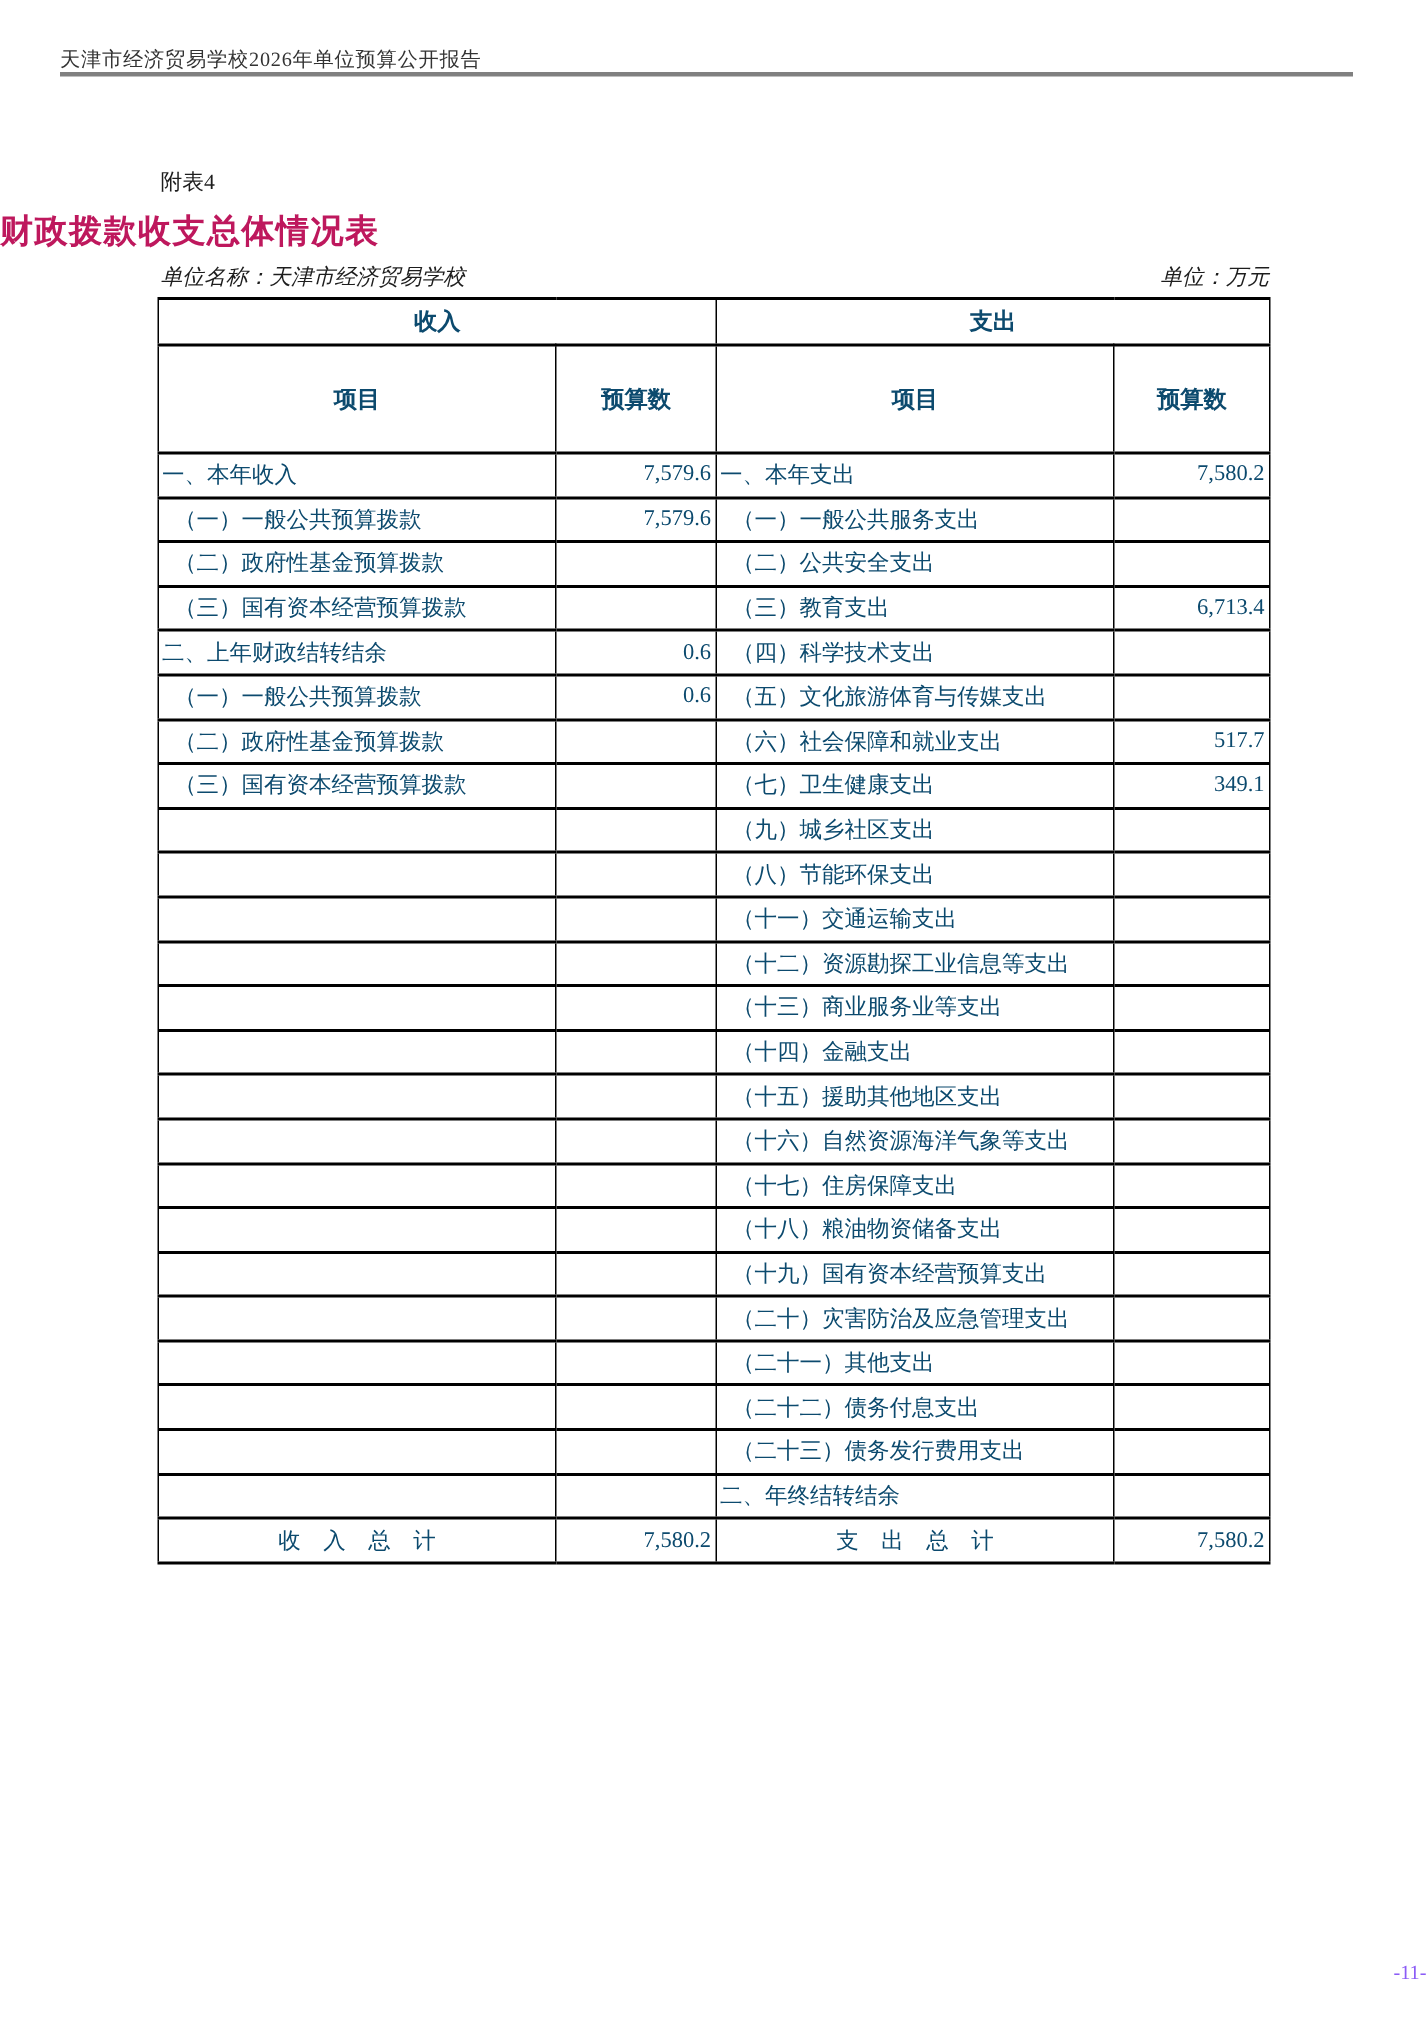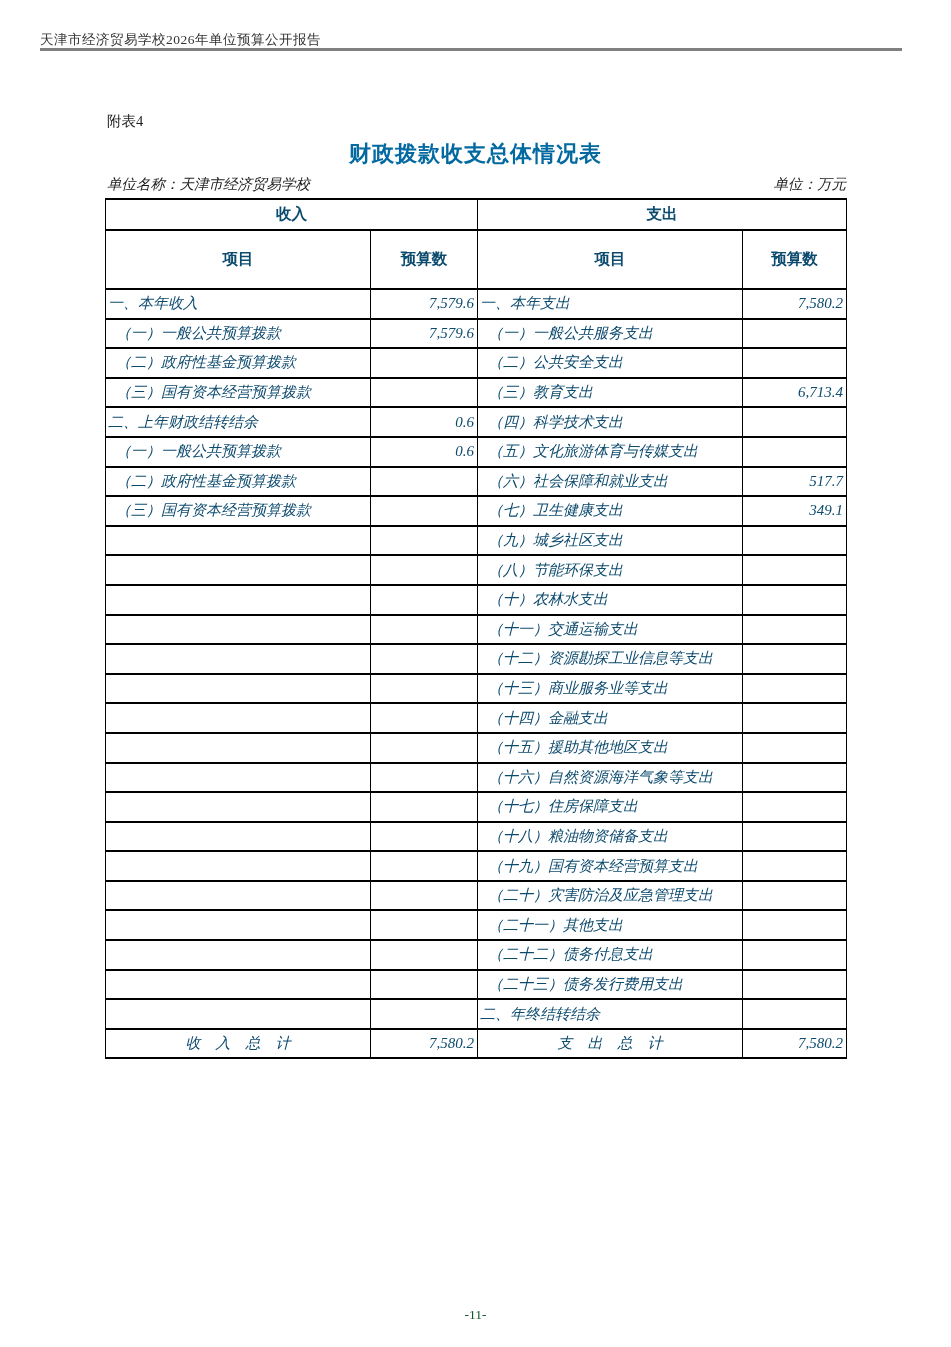--- a/index.html
+++ b/index.html
@@ -17,22 +17,22 @@
   }
   .doc-header-rule {
     position: absolute; left: 40px; top: 48px;
     width: 862px; height: 3px; background: #808080;
   }
 
   .attachment-label { position: absolute; left: 107px; top: 112px; font-size: 14.5px; }
 
   .table-title {
     position: absolute; left: 0; top: 139px; width: 951px;
-    text-align: center; font-size: 22px; font-weight: bold;
-    letter-spacing: 1px; color: #0369a1;
+    text-align: left; font-size: 22px; font-weight: bold;
+    letter-spacing: 1px; color: #be185d;
   }
 
   .meta-row {
     position: absolute; left: 105px; top: 175px; width: 741px;
     display: flex; justify-content: space-between; align-items: baseline;
     font-size: 14.5px;
     font-style: italic;
   }
   .meta-left { padding-left: 2px; }
 
@@ -42,30 +42,30 @@
     font-size: 15px; color: #0c4a6e;
   }
   table.budget th, table.budget td {
     border: 2px solid #000000;
     border-left-width: 1.5px; border-right-width: 1.5px;
     overflow: hidden; white-space: nowrap;
     font-weight: normal; vertical-align: middle;
   }
   table.budget th { font-weight: bold; text-align: center; font-size: 15.5px; }
   tr.hrow1 { height: 31px; }
-  tr.hrow2 { height: 59px; }
-  tr.drow  { height: 29.6px; font-style: italic; }
+  tr.hrow2 { height: 72px; }
+  tr.drow  { height: 29.6px; }
   td.item { text-align: left; padding-left: 2px; }
   td.item.indent { padding-left: 10px; }
   td.item.total { text-align: center; padding-left: 0; }
   td.val { text-align: right; padding-right: 3px; }
 
   .page-number {
     position: absolute; left: 0; top: 1307px; width: 951px;
-    text-align: center; font-size: 13.5px; color: #14532d;
+    text-align: right; font-size: 13.5px; color: #8b5cf6;
   }
 </style>
 </head>
 <body>
 
 <div class="page">
 
   <div class="doc-header-text">天津市经济贸易学校2026年单位预算公开报告</div>
   <div class="doc-header-rule"></div>
 
@@ -154,26 +154,20 @@
         </tr>
         <tr class="drow">
           <td class="item"></td>
           <td class="val"></td>
           <td class="item indent">（八）节能环保支出</td>
           <td class="val"></td>
         </tr>
         <tr class="drow">
           <td class="item"></td>
           <td class="val"></td>
-          <td class="item indent">（十）农林水支出</td>
-          <td class="val"></td>
-        </tr>
-        <tr class="drow">
-          <td class="item"></td>
-          <td class="val"></td>
           <td class="item indent">（十一）交通运输支出</td>
           <td class="val"></td>
         </tr>
         <tr class="drow">
           <td class="item"></td>
           <td class="val"></td>
           <td class="item indent">（十二）资源勘探工业信息等支出</td>
           <td class="val"></td>
         </tr>
         <tr class="drow">

